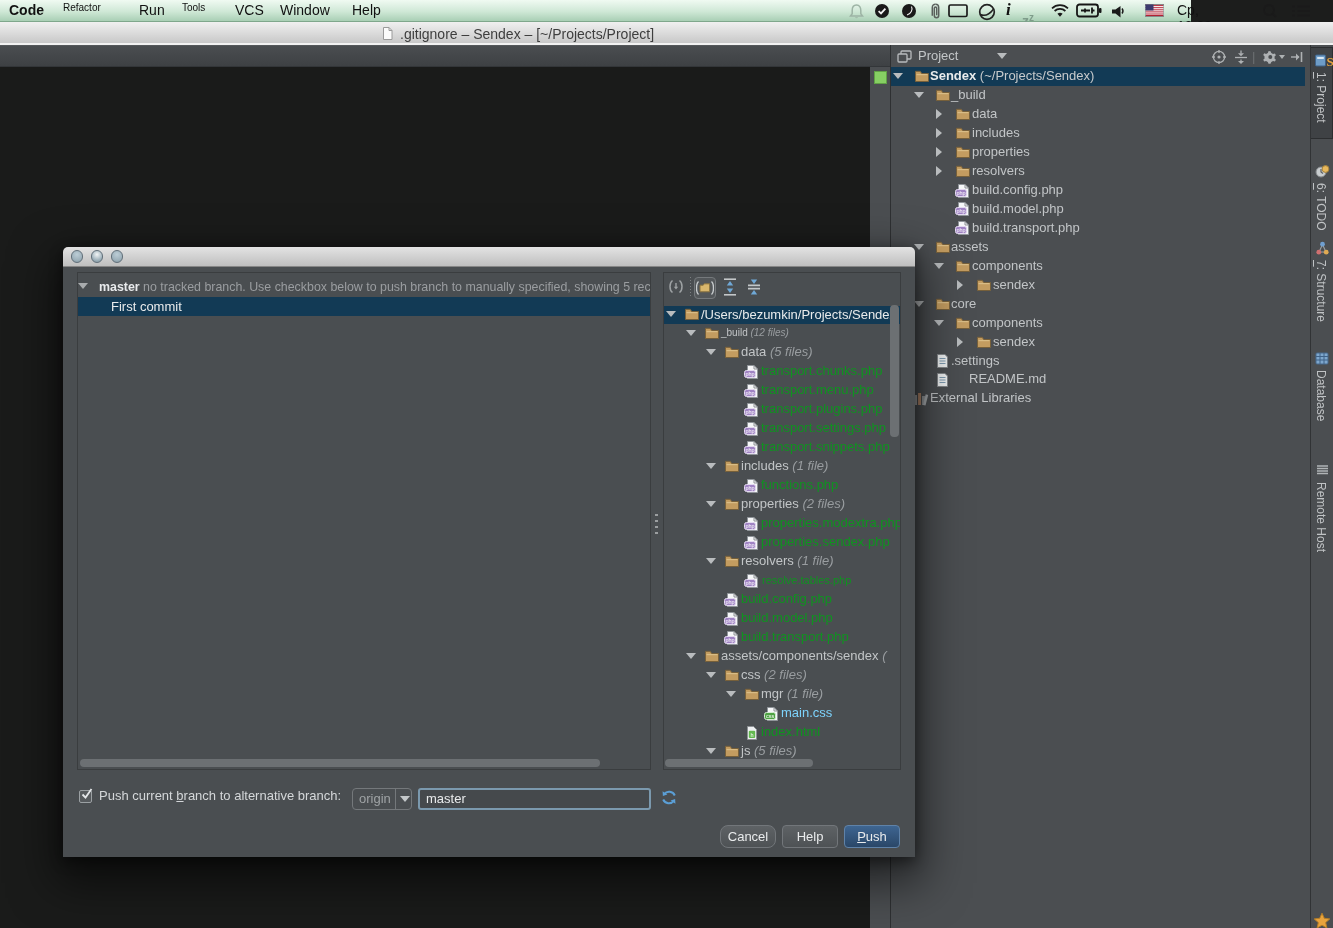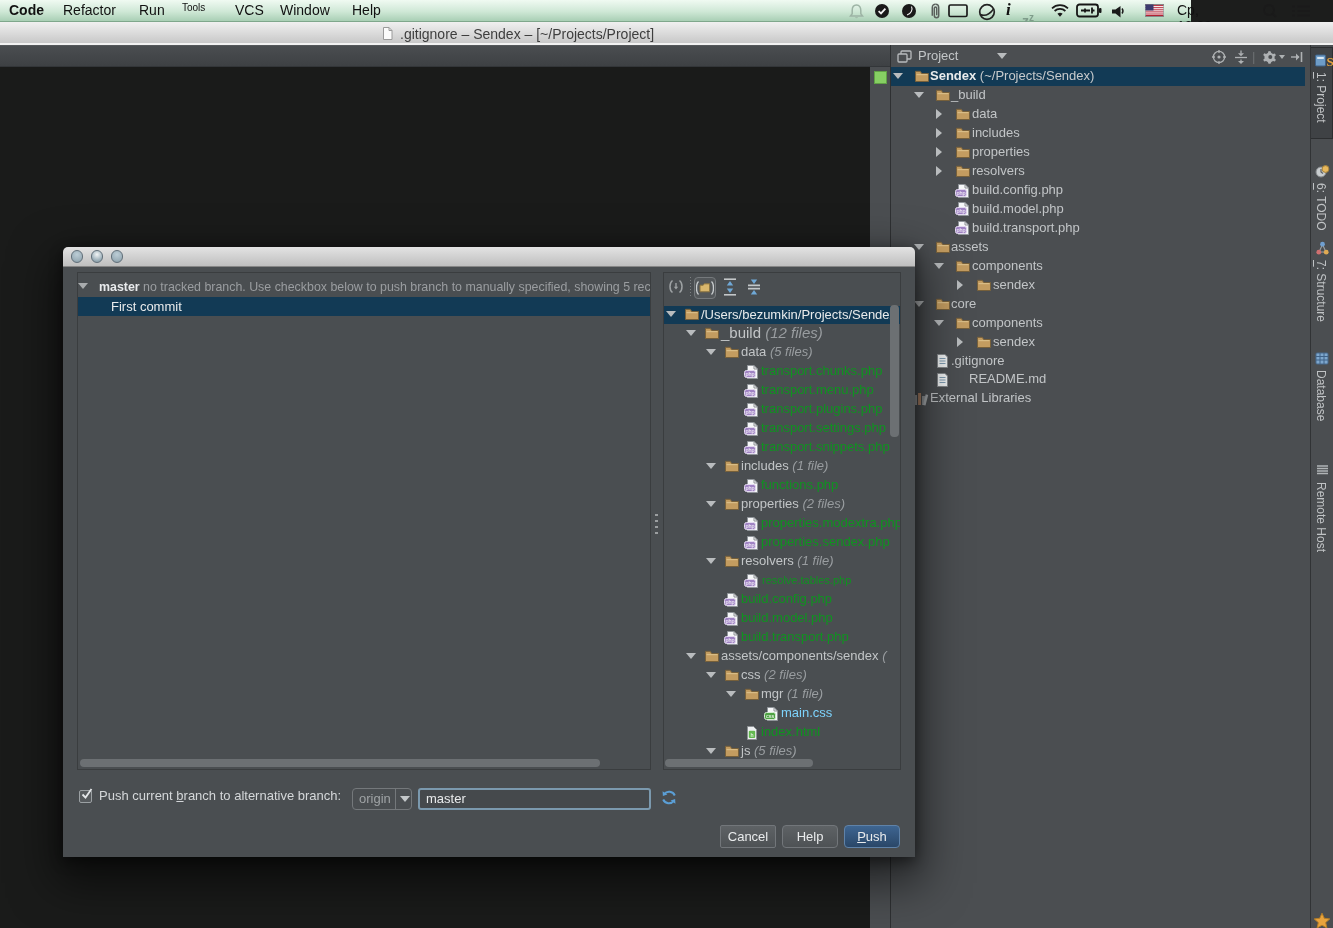--- a/index.html
+++ b/index.html
@@ -1,15 +1,15 @@
 <!DOCTYPE html>
 <html><head><meta charset="utf-8"><style>*{margin:0;padding:0;box-sizing:border-box}html,body{width:1333px;height:928px;overflow:hidden;background:#1c1d1c;font-family:"Liberation Sans",sans-serif;}.abs{position:absolute}</style></head><body>
 <div class="abs" style="left:0;top:0;width:1191px;height:22px;background:linear-gradient(#f0faf2,#cfe8d6 55%,#a9cfb5);border-bottom:1px solid #7fa78c;">
     <span class="abs" style="left:9px;top:2px;font-size:14px;font-weight:bold;color:#111;">Code</span>
-    <span class="abs" style="left:63px;top:2px;font-size:14px;font-weight:normal;color:#111;">Refactor</span>
+    <span class="abs" style="left:63px;top:2px;font-size:10px;font-weight:normal;color:#111;">Refactor</span>
     <span class="abs" style="left:139px;top:2px;font-size:14px;font-weight:normal;color:#111;">Run</span>
     <span class="abs" style="left:182px;top:2px;font-size:10px;font-weight:normal;color:#111;">Tools</span>
     <span class="abs" style="left:235px;top:2px;font-size:14px;font-weight:normal;color:#111;">VCS</span>
     <span class="abs" style="left:280px;top:2px;font-size:14px;font-weight:normal;color:#111;">Window</span>
     <span class="abs" style="left:352px;top:2px;font-size:14px;font-weight:normal;color:#111;">Help</span>
     <svg style="position:absolute;left:848px;top:3px;" width="17" height="17" viewBox="0 0 17 17">
       <path d="M8.5 2c-3 0-4.3 2.4-4.3 5.4v3.4L2.5 13h12l-1.7-2.2V7.4C12.8 4.4 11.5 2 8.5 2z" fill="none" stroke="#9db4a5" stroke-width="1.5"></path>
       <path d="M7 14.3a1.6 1.6 0 0 0 3 0z" fill="#9db4a5"></path>
     </svg>
     <svg style="position:absolute;left:874px;top:3px;" width="16" height="16" viewBox="0 0 16 16">
@@ -194,21 +194,21 @@
 <span style="position:absolute;left:957.1px;top:336.5300000000001px;width:0;height:0;border-top:5px solid transparent;border-bottom:5px solid transparent;border-left:6px solid #b9bcbe;"></span>
 <svg style="position:absolute;left:976.1px;top:333.5300000000001px;" width="16" height="16" viewBox="0 0 16 16">
     <path d="M1.5 5.5 v-2.2 h4.8 l1.4 2.2 h6.8 v8 h-13 z" fill="#c39c60" stroke="#77603a" stroke-width="1"></path>
     <path d="M2.5 6.6 h11" stroke="#d9bc85" stroke-width="1.2" fill="none"></path>
   </svg>
 <span style="position:absolute;left:993px;top:332.56px;line-height:18.94px;font-size:13px;white-space:nowrap;font-weight:normal;color:#c2c5c7;">sendex</span>
 <svg style="position:absolute;left:934.7px;top:352.97px;" width="15" height="16" viewBox="0 0 15 16">
     <path d="M2.5 1.5 h7.5 l2.5 2.5 v10.5 h-10 z" fill="#eef0f1" stroke="#84888b" stroke-width="1"></path>
     <path d="M4.5 5.5 h6 M4.5 8 h6 M4.5 10.5 h6" stroke="#7e9bb1" stroke-width="1.2" fill="none"></path>
   </svg>
-<span style="position:absolute;left:951px;top:351.50px;line-height:18.94px;font-size:13px;white-space:nowrap;font-weight:normal;color:#c2c5c7;">.gitignore</span>
+<span style="position:absolute;left:951px;top:351.50px;line-height:18.94px;font-size:13px;white-space:nowrap;font-weight:normal;color:#c2c5c7;">.settings</span>
 <svg style="position:absolute;left:934.7px;top:371.9100000000001px;" width="15" height="16" viewBox="0 0 15 16">
     <path d="M2.5 1.5 h7.5 l2.5 2.5 v10.5 h-10 z" fill="#eef0f1" stroke="#84888b" stroke-width="1"></path>
     <path d="M4.5 5.5 h6 M4.5 8 h6 M4.5 10.5 h6" stroke="#7e9bb1" stroke-width="1.2" fill="none"></path>
   </svg>
 <span style="position:absolute;left:951px;top:370.44px;line-height:18.94px;font-size:13px;white-space:nowrap;font-weight:normal;color:#c2c5c7;margin-left:18px;">README.md</span>
 <svg style="position:absolute;left:913.0px;top:390.85px;" width="16" height="16" viewBox="0 0 16 16">
     <rect x="1" y="4" width="3" height="10" fill="#9a9ea1"></rect>
     <rect x="5" y="2" width="3" height="12" fill="#b0866a"></rect>
     <rect x="9" y="5" width="3" height="9" fill="#8d9194"></rect>
     <rect x="12.5" y="3.4" width="2.6" height="11" fill="#a5a9ac" transform="rotate(14 13 4)"></rect>
@@ -290,21 +290,21 @@
       <svg style="position:absolute;left:19.5px;top:33.49px;" width="16" height="16" viewBox="0 0 16 16">
         <path d="M1.5 5.5 v-2.2 h4.8 l1.4 2.2 h6.8 v8 h-13 z" fill="#c39c60" stroke="#77603a" stroke-width="1"></path>
         <path d="M2.5 6.6 h11" stroke="#d9bc85" stroke-width="1.2" fill="none"></path>
       </svg>
       <span style="position:absolute;left:37px;top:32.50px;line-height:18.98px;font-size:13px;white-space:nowrap;font-weight:normal;color:#e9ebec;">/Users/bezumkin/Projects/Sendex</span>
       <span style="position:absolute;left:22.0px;top:57.470000000000006px;width:0;height:0;border-left:5px solid transparent;border-right:5px solid transparent;border-top:6px solid #b9bcbe;"></span>
       <svg style="position:absolute;left:39.5px;top:52.470000000000006px;" width="16" height="16" viewBox="0 0 16 16">
         <path d="M1.5 5.5 v-2.2 h4.8 l1.4 2.2 h6.8 v8 h-13 z" fill="#c39c60" stroke="#77603a" stroke-width="1"></path>
         <path d="M2.5 6.6 h11" stroke="#d9bc85" stroke-width="1.2" fill="none"></path>
       </svg>
-      <span style="position:absolute;left:57px;top:51.48px;line-height:18.98px;font-size:15px;white-space:nowrap;"><span style="font-weight:normal;color:#c2c5c7;">_build</span><span style="font-style:italic;color:#999da0;"> (12 files)</span></span>
+      <span style="position:absolute;left:57px;top:51.48px;line-height:18.98px;font-size:10px;white-space:nowrap;"><span style="font-weight:normal;color:#c2c5c7;">_build</span><span style="font-style:italic;color:#999da0;"> (12 files)</span></span>
       <span style="position:absolute;left:42.0px;top:76.45px;width:0;height:0;border-left:5px solid transparent;border-right:5px solid transparent;border-top:6px solid #b9bcbe;"></span>
       <svg style="position:absolute;left:59.5px;top:71.45px;" width="16" height="16" viewBox="0 0 16 16">
         <path d="M1.5 5.5 v-2.2 h4.8 l1.4 2.2 h6.8 v8 h-13 z" fill="#c39c60" stroke="#77603a" stroke-width="1"></path>
         <path d="M2.5 6.6 h11" stroke="#d9bc85" stroke-width="1.2" fill="none"></path>
       </svg>
       <span style="position:absolute;left:77px;top:70.46px;line-height:18.98px;font-size:13px;white-space:nowrap;"><span style="font-weight:normal;color:#c2c5c7;">data</span><span style="font-style:italic;color:#999da0;"> (5 files)</span></span>
       <svg style="position:absolute;left:79.5px;top:90.92999999999999px;" width="15" height="16" viewBox="0 0 15 16">
         <path d="M3.5 1.5 h6.5 l3.5 3.5 v9.5 h-10 z" fill="#f6f7f8" stroke="#90959a" stroke-width="1"></path>
         <path d="M10 1.5 v3.5 h3.5" fill="none" stroke="#8d9194" stroke-width="1"></path>
         <rect x="0.5" y="6.5" width="11" height="7" rx="2" fill="#a083c4" stroke="#e4daf1" stroke-width="1"></rect>
@@ -456,15 +456,15 @@
     <div class="abs" style="left:332px;top:541px;width:1px;height:22px;background:#74787b;"></div>
     <span style="position:absolute;left:337px;top:549px;width:0;height:0;border-left:5px solid transparent;border-right:5px solid transparent;border-top:6px solid #c3c7c9;"></span>
     <div class="abs" style="left:355px;top:541px;width:233px;height:22px;border:2px solid #7b99ae;border-radius:3px;background:#45494c;"></div>
     <span class="abs" style="left:363px;top:544px;font-size:13px;color:#e9ebec;">master</span>
     <svg style="position:absolute;left:597px;top:542px;" width="19" height="18" viewBox="0 0 19 18">
       <path d="M14.8 6.5A6.2 6.2 0 0 0 4.2 5.2" stroke="#5b9fd6" stroke-width="2" fill="none"></path>
       <path d="M2.6 2.2 2.9 7 7.4 5.4z" fill="#5b9fd6"></path>
       <path d="M3.2 10.5A6.2 6.2 0 0 0 13.8 11.8" stroke="#5b9fd6" stroke-width="2" fill="none"></path>
       <path d="M15.4 14.8 15.1 10 10.6 11.6z" fill="#5b9fd6"></path>
     </svg>
-    <div class="abs" style="left:657px;top:578px;width:56px;height:23px;background:linear-gradient(#5e6265,#4e5255);border:1px solid #72767a;border-radius:2px;text-align:center;line-height:21px;font-size:13px;color:#e9ebec;">Cancel</div>
+    <div class="abs" style="left:657px;top:578px;width:56px;height:23px;background:linear-gradient(#5e6265,#4e5255);border:1px solid #72767a;border-radius:8px;text-align:center;line-height:21px;font-size:13px;color:#e9ebec;">Cancel</div>
     <div class="abs" style="left:719px;top:578px;width:56px;height:23px;background:linear-gradient(#5e6265,#4e5255);border:1px solid #72767a;border-radius:4px;text-align:center;line-height:21px;font-size:13px;color:#e9ebec;">Help</div>
     <div class="abs" style="left:781px;top:578px;width:56px;height:23px;background:linear-gradient(#3e6591,#2a4768);border:1px solid #5f82a8;border-radius:4px;text-align:center;line-height:21px;font-size:13px;color:#e9ebec;"><u>P</u>ush</div>
   </div>
 </body></html>

